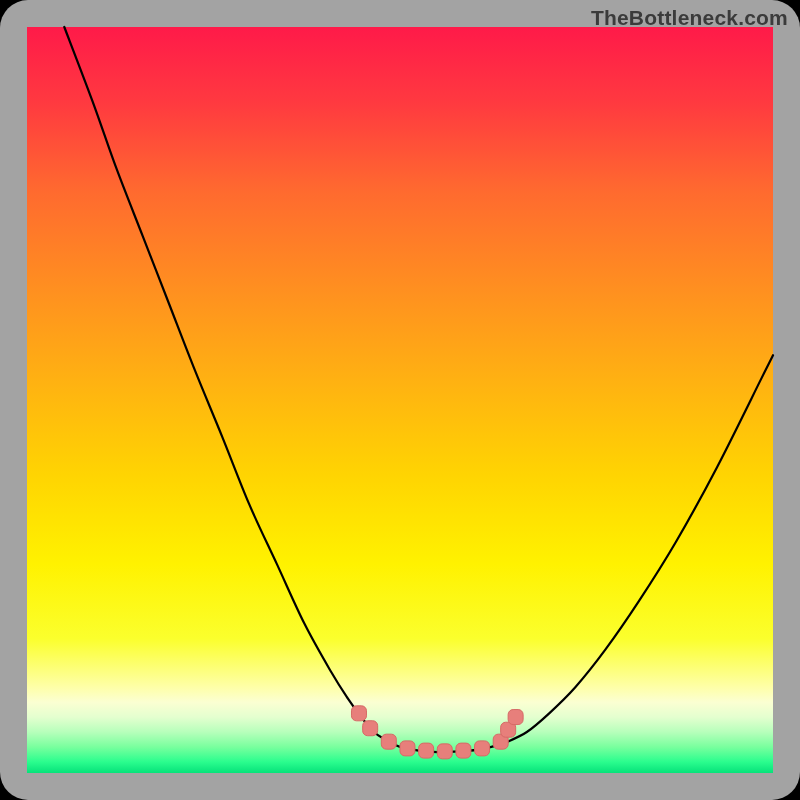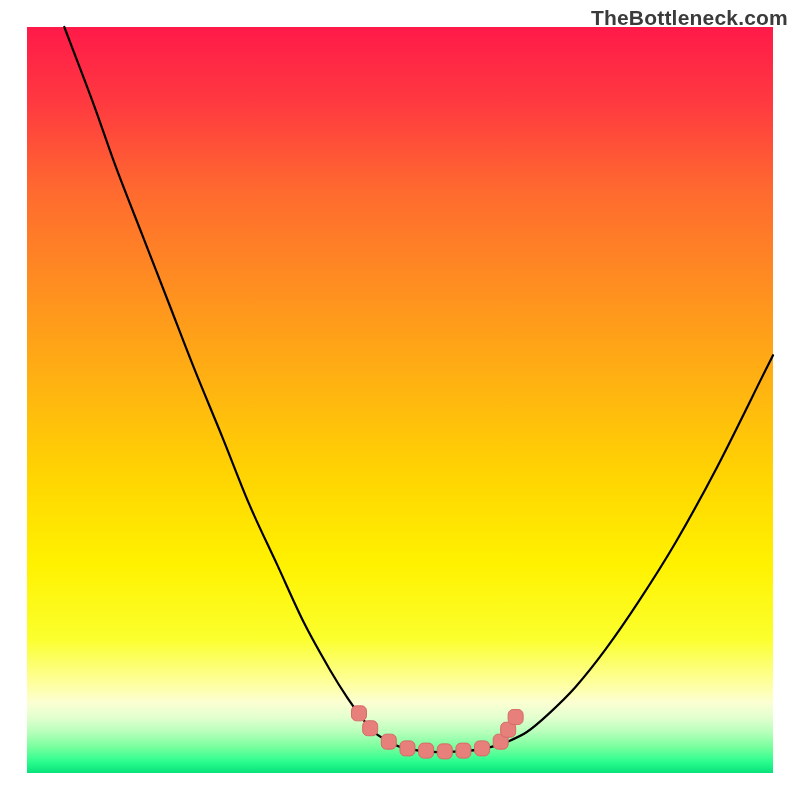--- a/index.html
+++ b/index.html
@@ -10,21 +10,22 @@
     background: #000;
     overflow: hidden;
     font-family: Arial, Helvetica, sans-serif;
   }
   .frame {
     position: absolute;
     left: 0;
     top: 0;
     width: 800px;
     height: 800px;
-    background: #ffffff;
+    background: #a3a3a3;
+    border-radius: 28px;
   }
   .watermark {
     position: absolute;
     top: 6px;
     right: 12px;
     color: #3b3b3b;
     font-size: 21px;
     font-weight: 600;
     letter-spacing: 0.2px;
     font-family: Arial, Helvetica, sans-serif;

